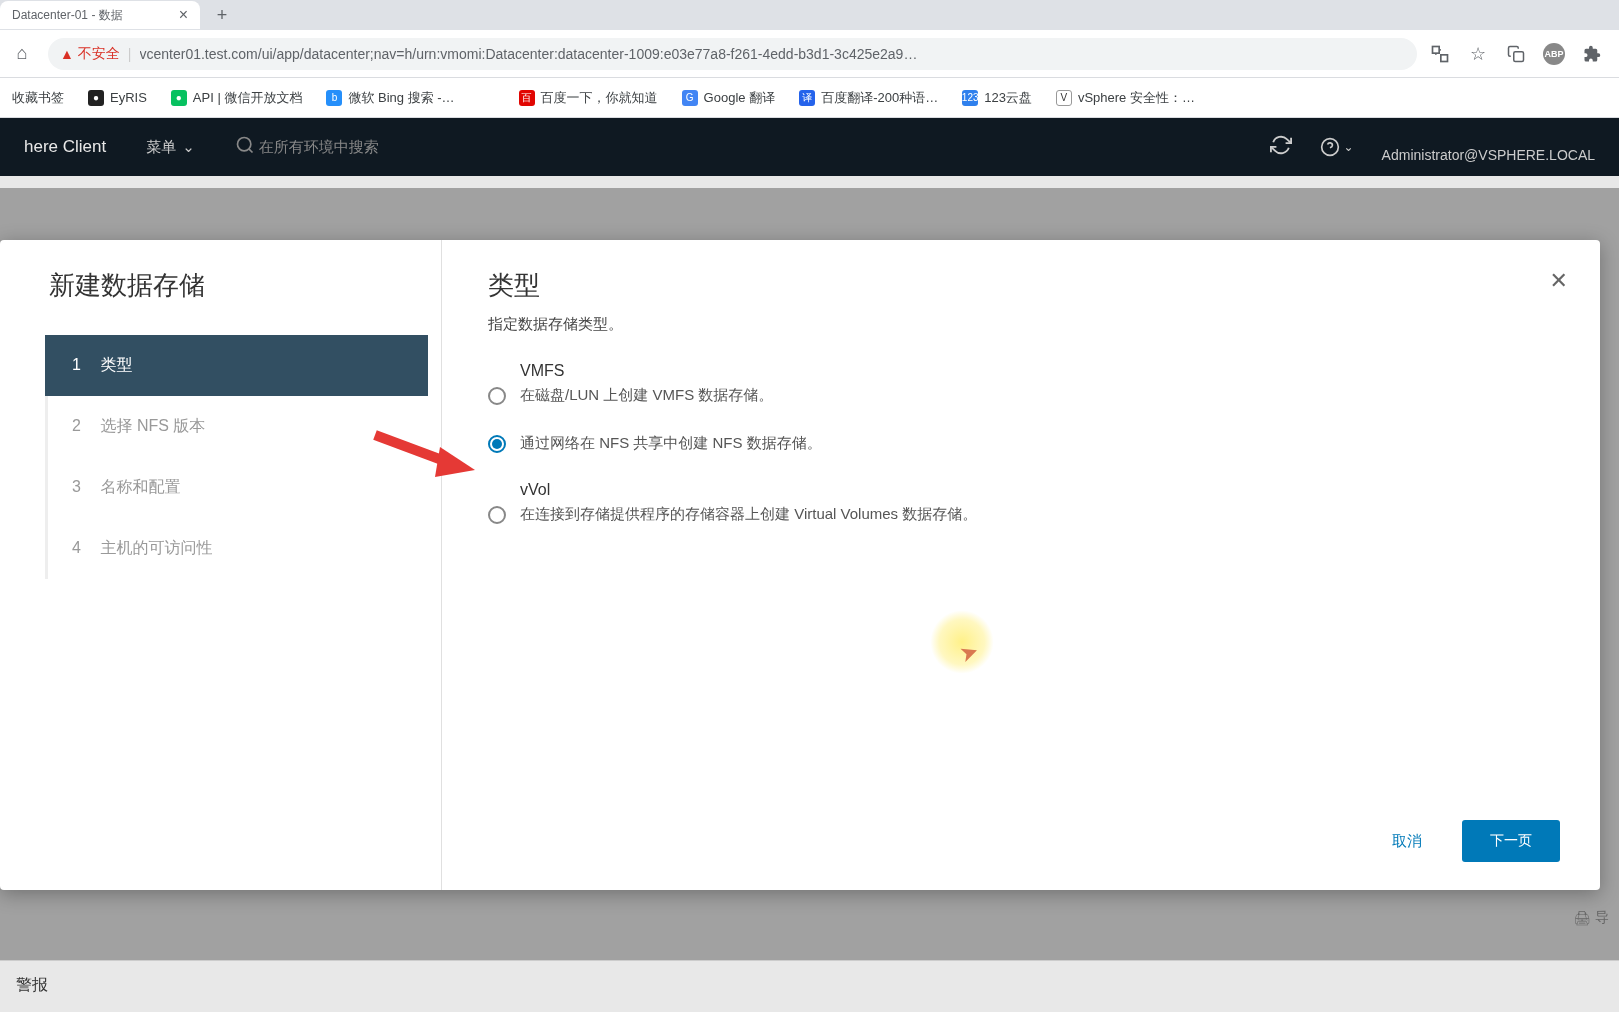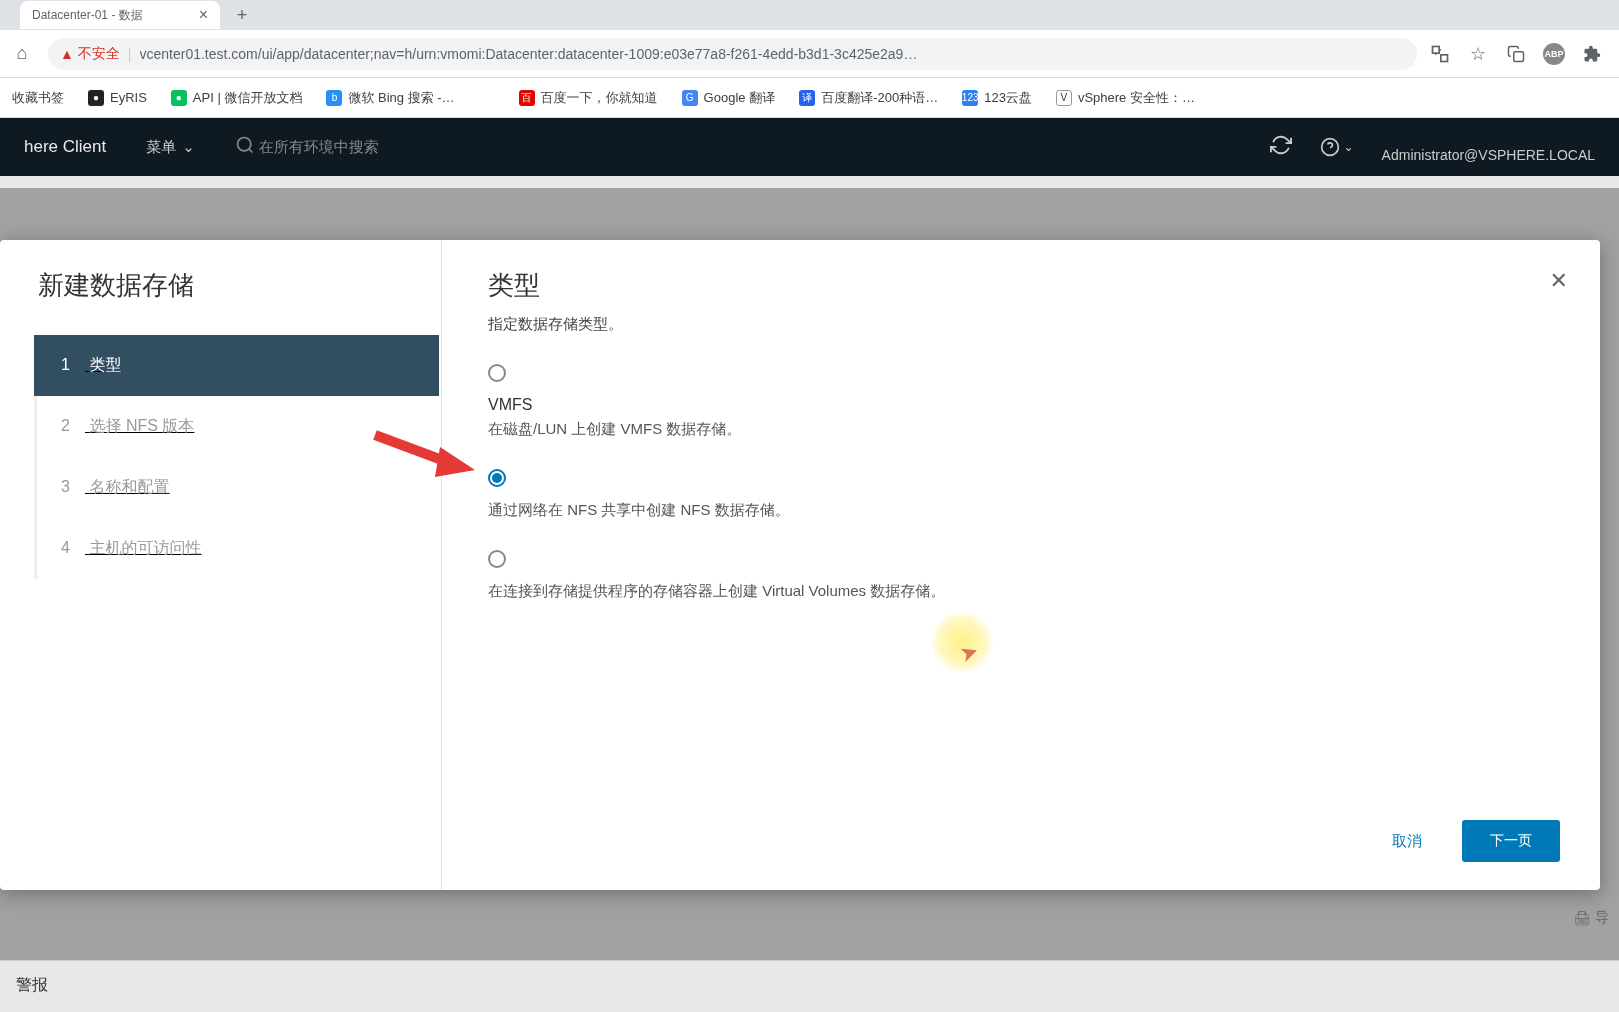--- a/index.html
+++ b/index.html
@@ -14,21 +14,21 @@
   background: #e8e8e8;
   overflow: hidden;
   position: relative;
 }
 
 .browser-tabs {
   height: 30px;
   background: #dee1e6;
   display: flex;
   align-items: center;
-  padding-left: 20px;
+  padding-left: 0;
 }
 .tab {
   background: #fff;
   height: 28px;
   min-width: 200px;
   border-radius: 8px 8px 0 0;
   display: flex;
   align-items: center;
   padding: 0 12px;
   font-size: 12px;
@@ -212,32 +212,31 @@
   width: 1600px;
   height: 650px;
   background: #fff;
   border-radius: 4px;
   box-shadow: 0 4px 20px rgba(0,0,0,0.3);
   display: flex;
 }
 .dialog-sidebar {
   width: 442px;
   border-right: 1px solid #e0e0e0;
-  padding: 28px 2px;
+  padding: 28px 13px;
 }
 .dialog-title {
   font-size: 26px;
   font-weight: 400;
   color: #333;
   padding: 0 36px 32px;
 }
 .wizard-steps {
   border-left: 3px solid #eee;
   margin-left: 32px;
-  text-decoration: underline;
 }
 .wizard-step {
   padding: 20px 24px;
   font-size: 16px;
   color: #999;
   cursor: pointer;
 }
 .wizard-step.active {
   background: #324f62;
   color: #fff;
@@ -269,23 +268,22 @@
   margin-bottom: 12px;
 }
 .content-subtitle {
   font-size: 15px;
   color: #444;
   margin-bottom: 28px;
 }
 .radio-option {
   margin-bottom: 28px;
   display: flex;
-  align-items: flex-start;
+  align-items: flex-end;
   gap: 14px;
-  flex-direction: column;
 }
 .radio-circle {
   width: 18px;
   height: 18px;
   border: 2px solid #888;
   border-radius: 50%;
   margin-top: 2px;
   flex-shrink: 0;
   position: relative;
 }
@@ -548,20 +546,21 @@
     <div class="radio-option">
       <div class="radio-circle selected"></div>
       <div class="option-body">
         <div class="option-desc">通过网络在 NFS 共享中创建 NFS 数据存储。</div>
       </div>
     </div>
 
     <div class="radio-option">
       <div class="radio-circle"></div>
       <div class="option-body">
+        <div class="option-label">vVol</div>
         <div class="option-desc">在连接到存储提供程序的存储容器上创建 Virtual Volumes 数据存储。</div>
       </div>
     </div>
 
     <div class="dialog-footer">
       <button class="btn-cancel">取消</button>
       <button class="btn-next">下一页</button>
     </div>
   </div>
 </div>

